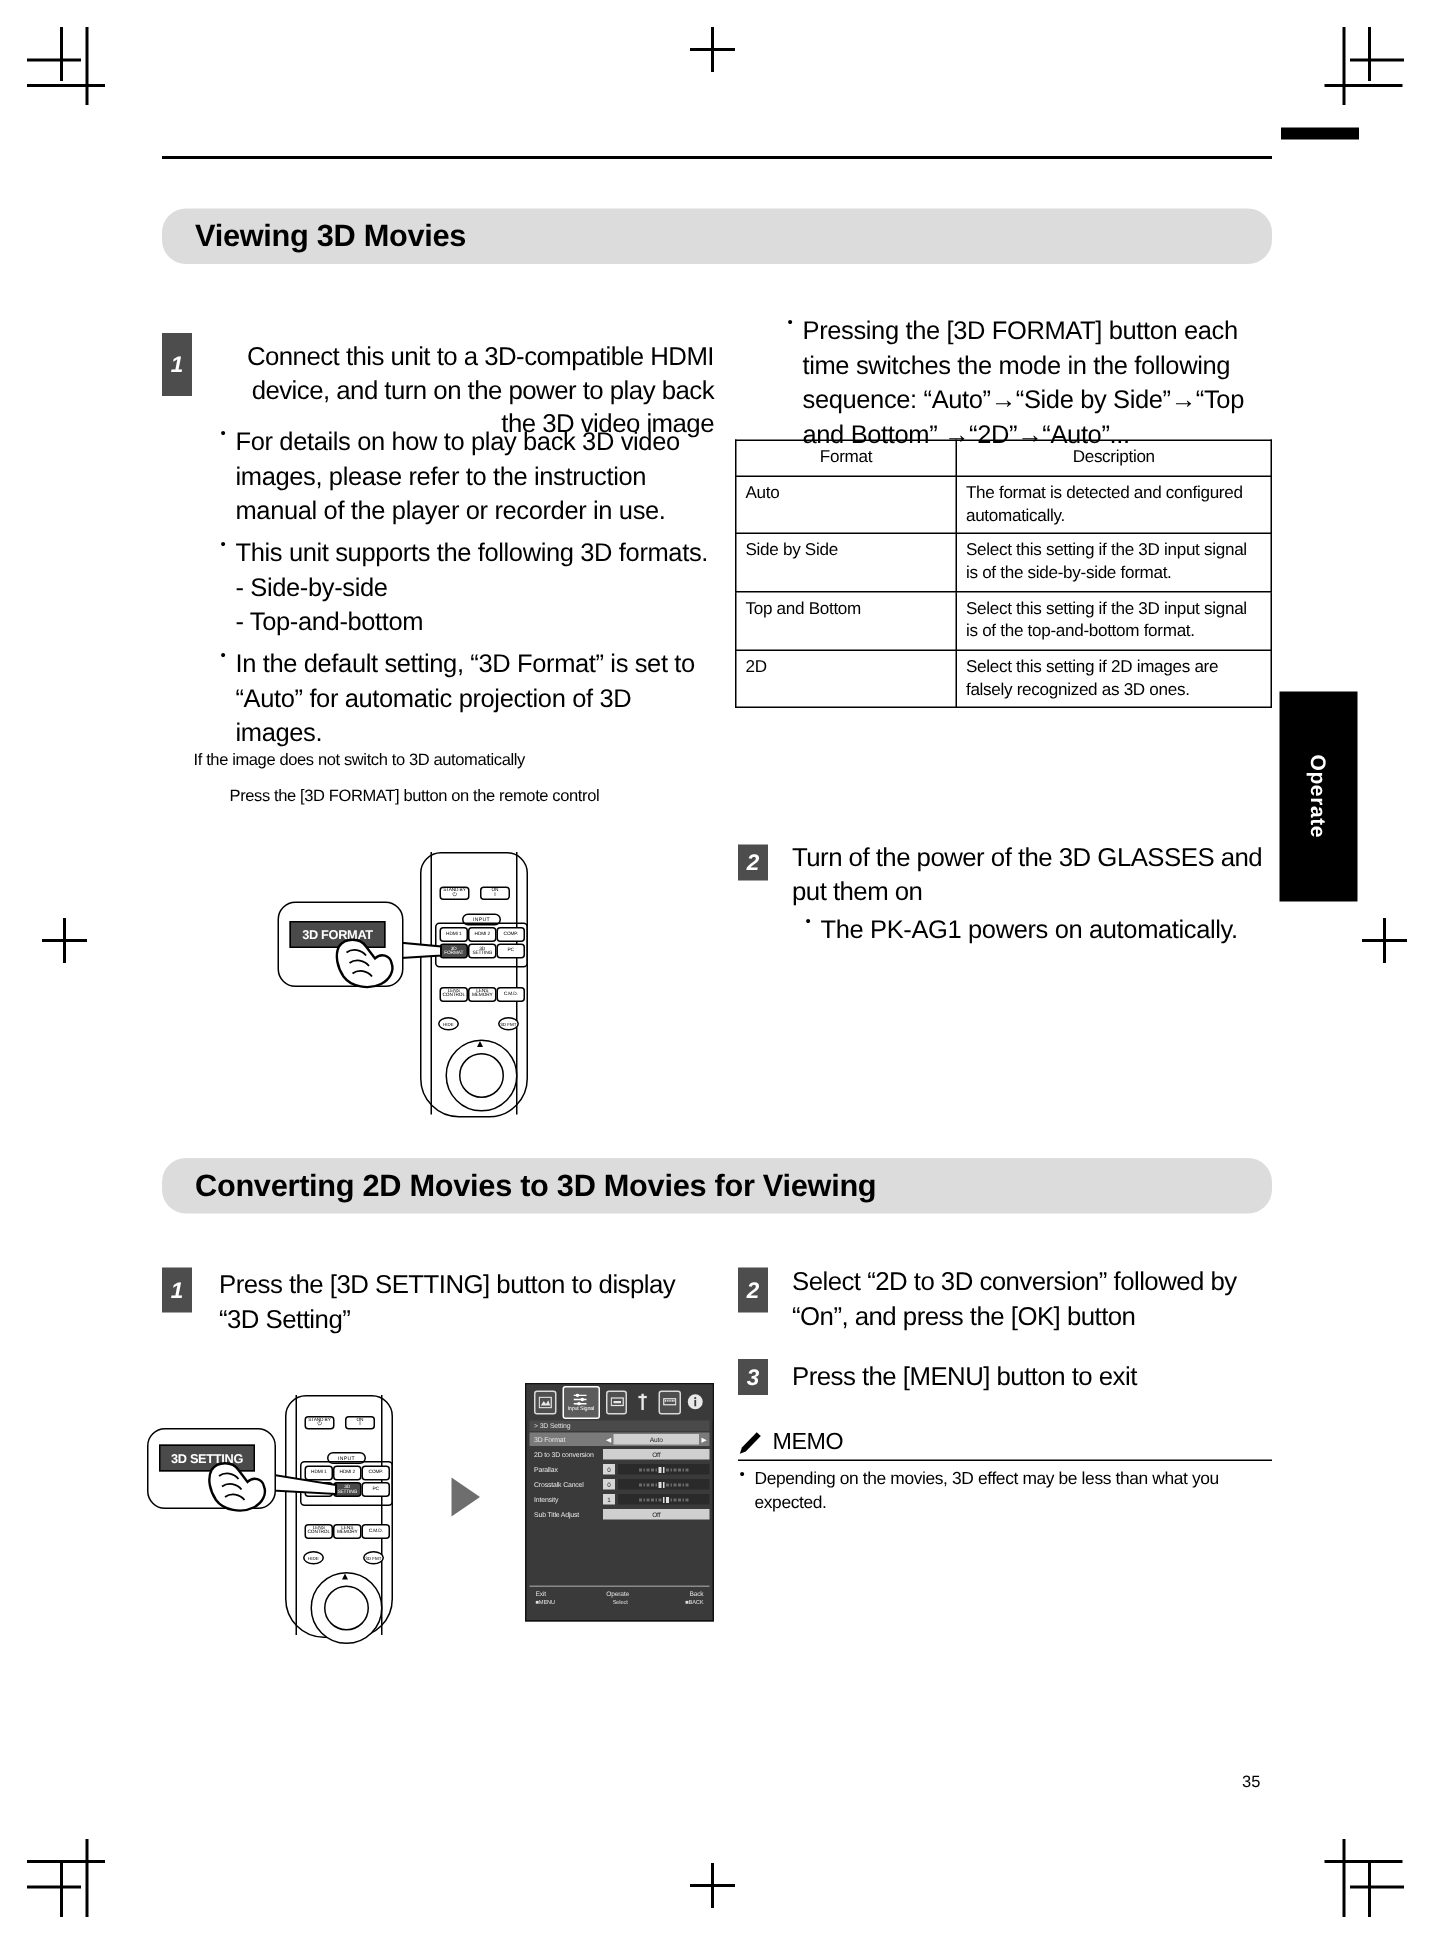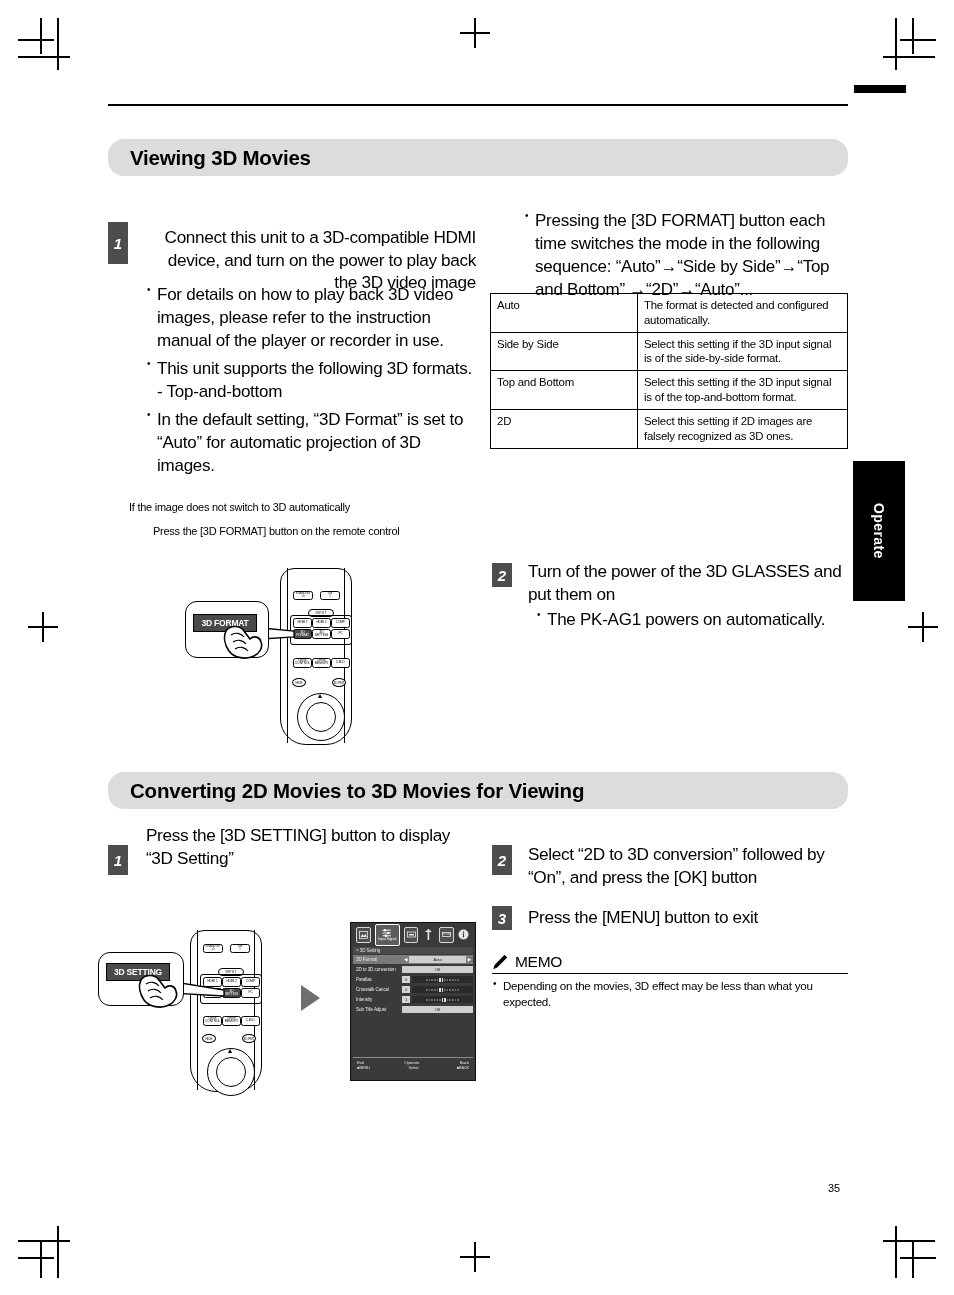--- a/index.html
+++ b/index.html
@@ -147,20 +147,21 @@
     <span>1</span>
   </div>
 <div class="stephead" style="left:146px;top:226px;width:330px;text-align:right;">Connect this unit to a 3D-compatible HDMI device, and turn on the power to play back the 3D video image</div>
 
 <div class="txt" style="left:146px;top:284px;width:330px;">
   <ul class="bl">
     <li><span>For details on how to play back 3D video images, please refer to the instruction manual of the player or recorder in use.</span></li>
     <li style="margin-bottom:0;"><span>This unit supports the following 3D formats.</span></li>
   </ul>
   <div class="sub" style="margin-bottom:5px;">
+    <div>- Side-by-side</div>
     <div>- Top-and-bottom</div>
   </div>
   <ul class="bl">
     <li><span>In the default setting, “3D Format” is set to “Auto” for automatic projection of 3D images.</span></li>
   </ul>
 </div>
 
 <div class="txt b13" style="left:129px;top:500px;width:350px;">If the image does not switch to 3D automatically</div>
 <div class="txt b13" style="left:153px;top:524px;width:300px;">Press the [3D FORMAT] button on the remote control</div>
 
@@ -244,20 +245,24 @@
 </div>
 
 <div class="txt" style="left:524px;top:210px;width:330px;">
   <ul class="bl">
       <li><span>Pressing the [3D FORMAT] button each time switches the mode in the following sequence: “Auto”→“Side by Side”→“Top and Bottom” →“2D”→“Auto”...</span></li>
     </ul>
 </div>
 
 <table class="fmt" style="left:490px;top:293px;width:358px;">
   <tbody>
+      <tr>
+    <th>Format</th>
+    <th>Description</th>
+  </tr>
   <tr>
     <td class="c1">Auto</td>
     <td class="c2">The format is detected and configured automatically.</td>
   </tr>
   <tr>
     <td class="c1">Side by Side</td>
     <td class="c2">Select this setting if the 3D input signal is of the side-by-side format.</td>
   </tr>
   <tr>
     <td class="c1">Top and Bottom</td>
@@ -284,21 +289,21 @@
   <span>Operate</span>
 </div>
 
 <div class="pill" style="left:108px;top:772px;width:740px;height:37px;">
   <h2>Converting 2D Movies to 3D Movies for Viewing</h2>
 </div>
 
 <div class="stepnum" style="left:108px;top:845px;width:20px;height:30px;">
     <span>1</span>
   </div>
-<div class="stephead" style="left:146px;top:824px;width:330px;">Press the [3D SETTING] button to display “3D Setting”</div>
+<div class="stephead" style="left:146px;top:845px;width:330px;">Press the [3D SETTING] button to display “3D Setting”</div>
 
 <div class="stepnum" style="left:492px;top:845px;width:20px;height:30px;">
     <span>2</span>
   </div>
 <div class="stephead" style="left:528px;top:843px;width:330px;">Select “2D to 3D conversion” followed by “On”, and press the [OK] button</div>
 
 <div class="stepnum" style="left:492px;top:906px;width:20px;height:24px;">
     <span>3</span>
   </div>
 <div class="stephead" style="left:528px;top:906px;width:330px;">Press the [MENU] button to exit</div>

